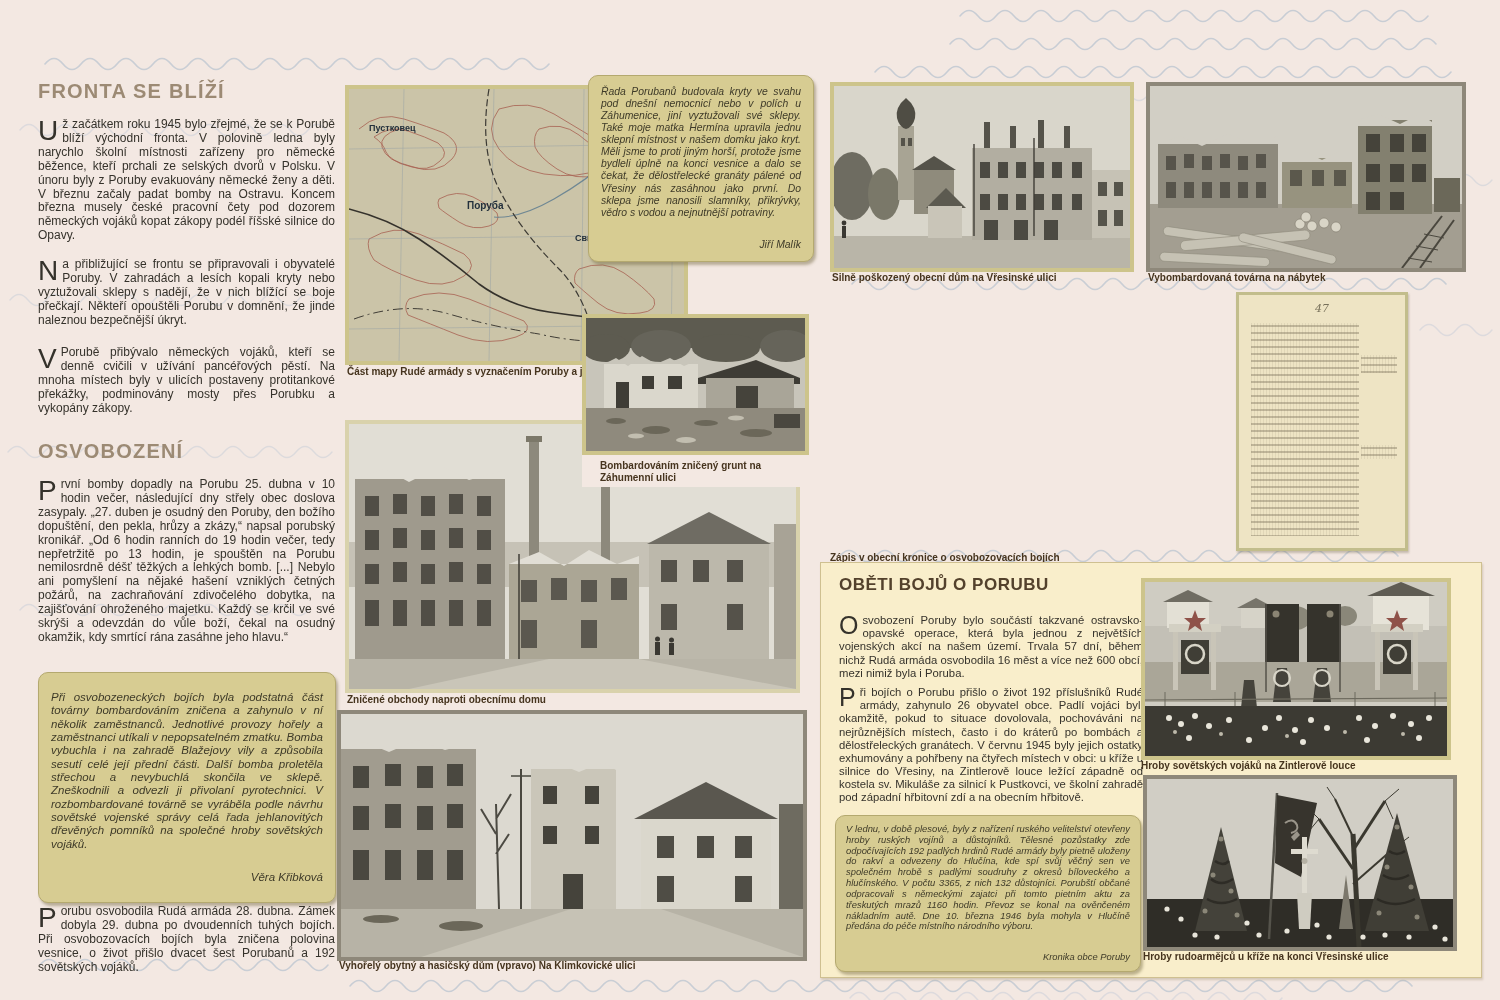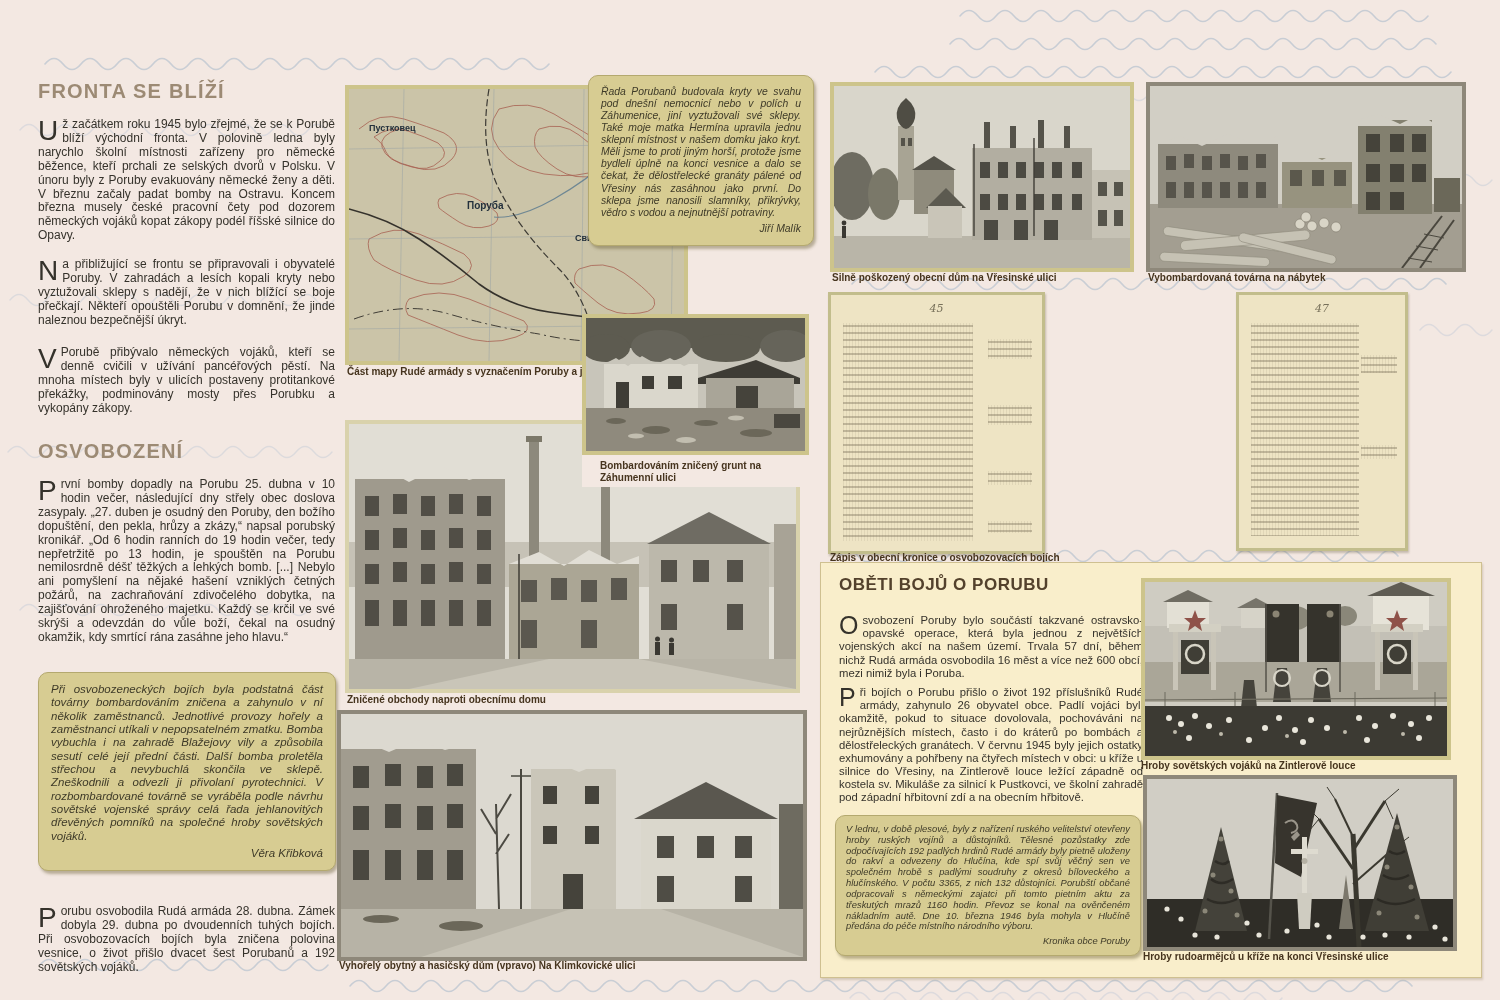--- a/index.html
+++ b/index.html
@@ -5,21 +5,21 @@
   html,body{margin:0;padding:0;background:#e8ddd6;}
   .poster{position:relative;width:1500px;height:1000px;background:#f3e8e2;overflow:hidden;
           font-family:"Liberation Sans",sans-serif;color:#35322b;}
   .bg-hw{position:absolute;left:0;top:0;width:1500px;height:1000px;pointer-events:none;}
   .title{position:absolute;left:38px;top:20px;font-size:33px;font-weight:bold;color:#8b8173;}
   .sec-head{position:absolute;font-weight:bold;color:#9c8a74;font-size:20px;letter-spacing:1.2px;}
   .body-p{position:absolute;width:297px;font-size:12px;line-height:1.16;text-align:justify;color:#35322b;}
   .cap{float:left;font-size:28px;line-height:23px;padding:1px 4px 0 0;color:#35322b;}
   .quote{position:absolute;background:#d7cc92;border:1px solid #b4a96f;border-radius:10px;
          box-shadow:2px 3px 3px rgba(110,100,60,.45);font-style:italic;color:#3e3a28;text-align:justify;}
-  .quote .author{display:block;text-align:right;margin-top:4px;}
+  .quote .author{display:block;text-align:right;margin-top:20px;}
   .caption{position:absolute;font-size:10px;font-weight:bold;color:#46341e;line-height:1.15;}
   .photo{position:absolute;overflow:hidden;background:#f97316;}
   .photo svg{display:block;width:100%;height:100%;}
   .b-tan{border:4px solid #cdc48b;}
   .b-gray{border:4px solid #8e887a;}
   .b-cream{border:4px solid #d9d2ac;}
   .gruntwrap{position:absolute;left:582px;top:314px;width:231px;background:#f3e8e2;z-index:3;padding-bottom:4px;}
   .gruntwrap .photo{position:relative;display:block;}
   .gruntwrap .caption{position:relative;margin-top:5px;margin-left:18px;}
   .page{position:absolute;background:#eee4c4;border:3px solid #c2bd8c;box-shadow:1px 2px 2px rgba(90,80,50,.3);}
@@ -67,21 +67,21 @@
   <p class="body-p" style="left:38px;top:106px;"><span class="cap">U</span><span>ž začátkem roku 1945 bylo zřejmé, že se k Porubě blíží východní fronta. V polovině ledna byly narychlo školní místnosti zařízeny pro německé běžence, kteří prchali ze selských dvorů v Polsku. V únoru byly z Poruby evakuovány německé ženy a děti. V březnu začaly padat bomby na Ostravu. Koncem března musely české pracovní čety pod dozorem německých vojáků kopat zákopy podél říšské silnice do Opavy.</span></p>
 
   <p class="body-p" style="left:38px;top:246px;"><span class="cap">N</span><span>a přibližující se frontu se připravovali i obyvatelé Poruby. V zahradách a lesích kopali kryty nebo vyztužovali sklepy s nadějí, že v nich blížící se boje přečkají. Někteří opouštěli Porubu v domnění, že jinde naleznou bezpečnější úkryt.</span></p>
 
   <p class="body-p" style="left:38px;top:334px;"><span class="cap">V</span><span>Porubě přibývalo německých vojáků, kteří se denně cvičili v užívání pancéřových pěstí. Na mnoha místech byly v ulicích postaveny protitankové překážky, podminovány mosty přes Porubku a vykopány zákopy.</span></p>
 
   <div class="sec-head" style="left:38px;top:440px;">OSVOBOZENÍ</div>
 
   <p class="body-p" style="left:38px;top:466px;"><span class="cap">P</span><span>rvní bomby dopadly na Porubu 25. dubna v 10 hodin večer, následující dny střely obec doslova zasypaly. „27. duben je osudný den Poruby, den božího dopuštění, den pekla, hrůzy a zkázy,“ napsal porubský kronikář. „Od 6 hodin ranních do 19 hodin večer, tedy nepřetržitě po 13 hodin, je spouštěn na Porubu nemilosrdně déšť těžkých a lehkých bomb. [...] Nebylo ani pomyšlení na nějaké hašení vzniklých četných požárů, na zachraňování zdivočelého dobytka, na zajišťování ohroženého majetku. Každý se krčil ve své skrýši a odevzdán do vůle boží, čekal na osudný okamžik, kdy smrtící rána zasáhne jeho hlavu.“</span></p>
 
-  <div class="quote" style="left:38px;top:672px;width:272px;padding:10px 12px;font-size:11.5px;line-height:1.16;font-style:italic;">
+  <div class="quote" style="left:38px;top:672px;width:272px;padding:18px 12px;font-size:11.5px;line-height:1.16;font-style:italic;">
     <span>Při osvobozeneckých bojích byla podstatná část továrny bombardováním zničena a zahynulo v ní několik zaměstnanců. Jednotlivé provozy hořely a zaměstnanci utíkali v nepopsatelném zmatku. Bomba vybuchla i na zahradě Blažejovy vily a způsobila sesutí celé její přední části. Další bomba proletěla střechou a nevybuchlá skončila ve sklepě. Zneškodnili a odvezli ji přivolaní pyrotechnici. V rozbombardované továrně se vyráběla podle návrhu sovětské vojenské správy celá řada jehlanovitých dřevěných pomníků na společné hroby sovětských vojáků.</span>
     <span class="author">Věra Křibková</span>
   </div>
 
   <p class="body-p" style="left:38px;top:893px;"><span class="cap">P</span><span>orubu osvobodila Rudá armáda 28. dubna. Zámek dobyla 29. dubna po dvoudenních tuhých bojích. Při osvobozovacích bojích byla zničena polovina vesnice, o život přišlo dvacet šest Porubanů a 192 sovětských vojáků.</span></p>
 
   <div class="photo b-tan" style="left:345px;top:85px;width:335px;height:272px;">
     <svg viewBox="0 0 335 272" preserveAspectRatio="none">
       <rect width="335" height="272" fill="#cbc4a8"></rect>
       <g stroke="#a14f42" stroke-width="0.8" fill="none" opacity="0.85">
@@ -387,28 +387,20 @@
       </g>
       <g stroke="#4a473e" stroke-width="1">
         <line x1="258" y1="172" x2="282" y2="176"></line>
           <line x1="266" y1="160" x2="288" y2="164"></line>
           <line x1="274" y1="148" x2="294" y2="152"></line>
       </g>
     </svg>
   </div>
   <div class="caption" style="left:1148px;top:272px;width:312px;">Vybombardovaná továrna na nábytek</div>
 
-  <div class="page" style="left:828px;top:292px;width:211px;height:256px;">
-    <div class="pnum">45</div>
-    <div class="hw" style="left:12px;top:28px;width:130px;bottom:10px;"></div>
-    <div class="hw" style="right:10px;top:44px;width:44px;height:20px;"></div>
-    <div class="hw" style="right:10px;top:110px;width:44px;height:20px;"></div>
-    <div class="hw" style="right:10px;top:176px;width:44px;height:14px;"></div>
-    <div class="hw" style="right:10px;top:226px;width:44px;height:12px;"></div>
-  </div>
   <div class="page" style="left:1236px;top:292px;width:166px;height:253px;">
     <div class="pnum">47</div>
     <div class="hw" style="left:12px;top:28px;width:108px;bottom:12px;"></div>
     <div class="hw" style="right:8px;top:60px;width:36px;height:18px;"></div>
     <div class="hw" style="right:8px;top:150px;width:36px;height:14px;"></div>
   </div>
   <div class="caption" style="left:830px;top:552px;width:420px;">Zápis v obecní kronice o osvobozovacích bojích</div>
 
   <div class="obeti">
     <div class="obeti-head">OBĚTI BOJŮ O PORUBU</div>

